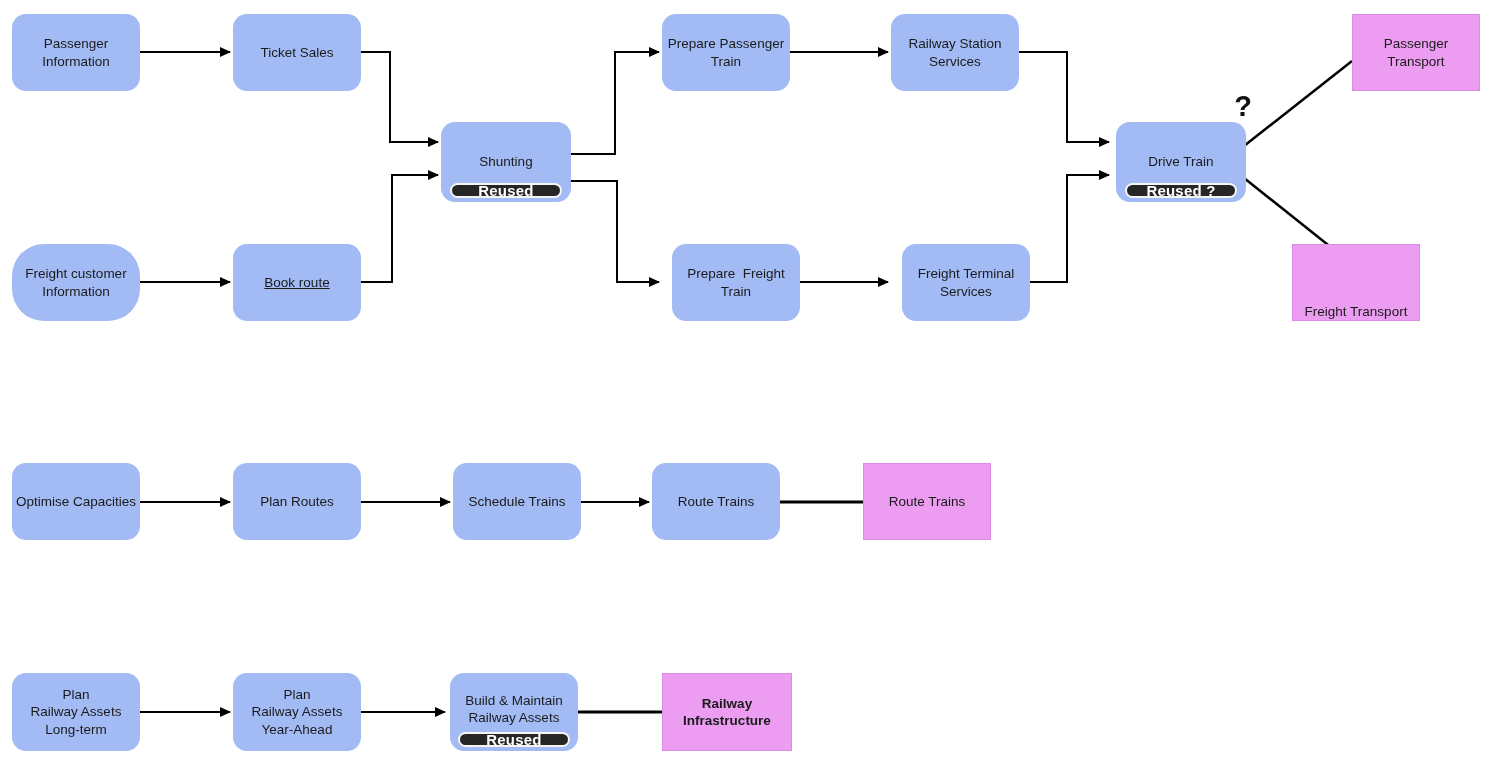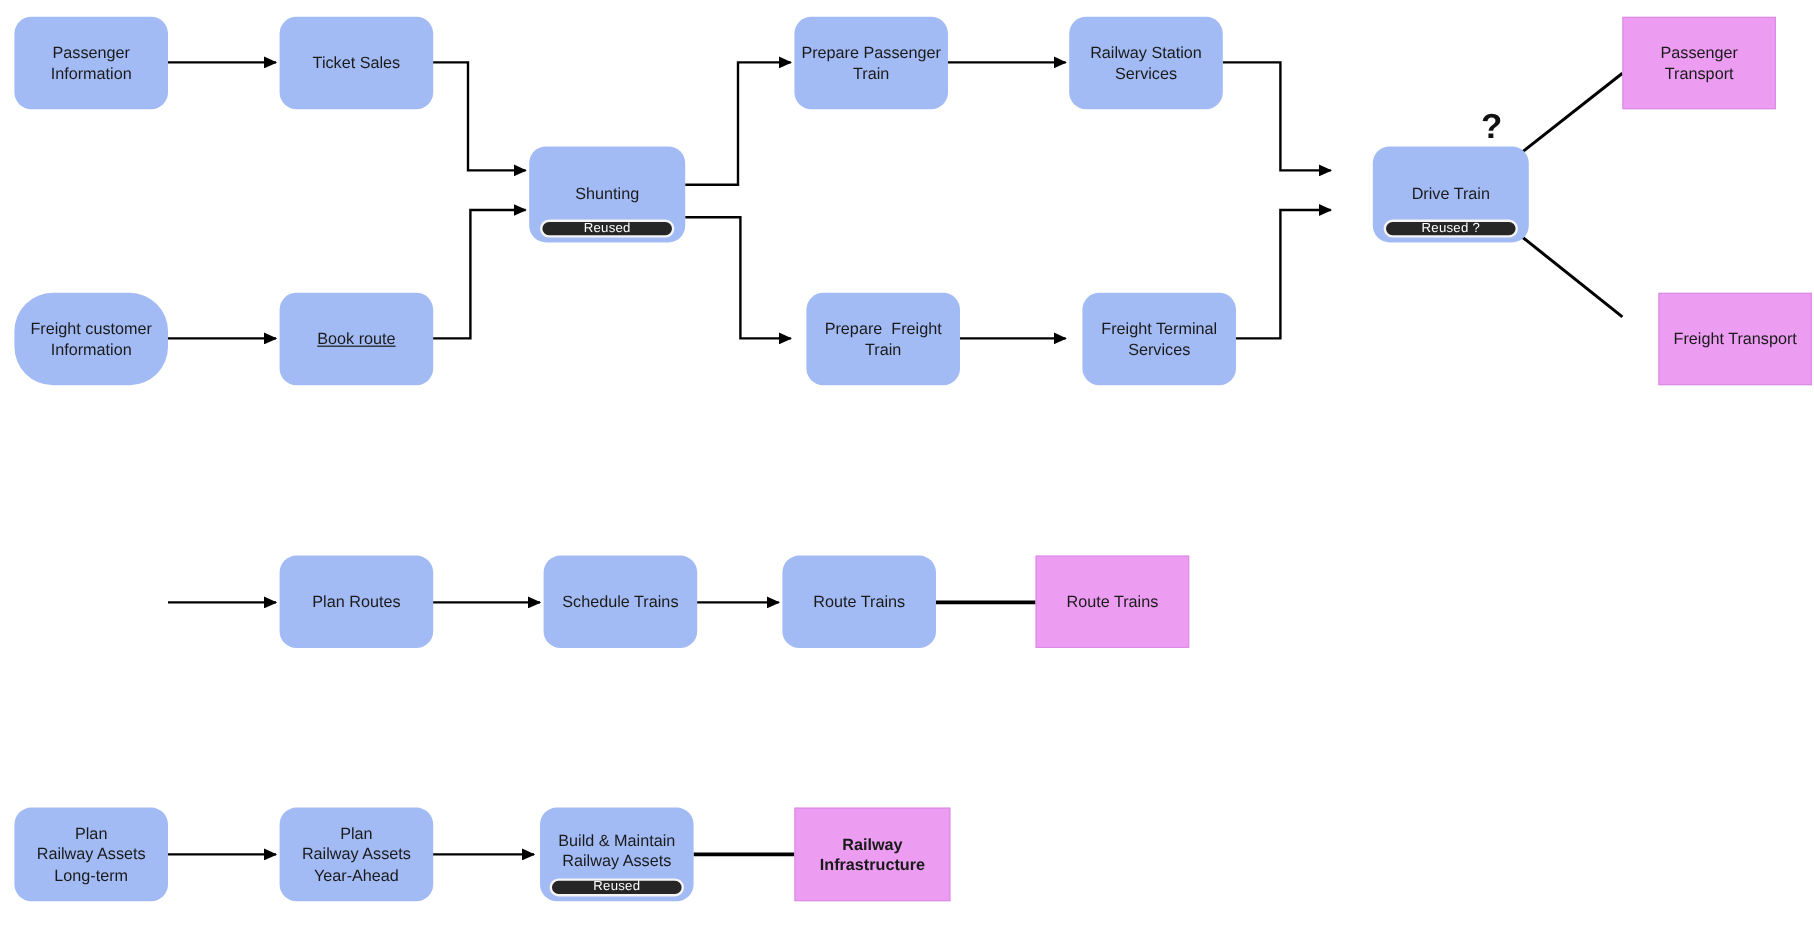--- a/index.html
+++ b/index.html
@@ -30,21 +30,21 @@
   .label{white-space:pre-wrap;}
   .badge{
     position:absolute;
     left:50%;transform:translateX(-50%);
     bottom:4px;
     width:108px;height:11px;
     background:#262626;
     border:2px solid #f4f4f4;
     border-radius:9px;
     color:#ffffff;
-    font-size:11px;font-weight:normal;
+    font-size:15px;font-weight:bold;
     display:flex;align-items:center;justify-content:center;
     letter-spacing:.2px;
   }
   .qmark{
     position:absolute;
     left:1228px;top:88px;
     width:30px;height:36px;
     font-size:29px;font-weight:bold;color:#111;
     display:flex;align-items:center;justify-content:center;
   }
@@ -113,35 +113,38 @@
   </div>
   <div class="node proc" style="left:891px;top:14px;">
     <span class="label">Railway Station
 Services</span>
   </div>
   <div class="node proc" style="left:902px;top:244px;">
     <span class="label">Freight Terminal
 Services</span>
   </div>
 
-  <div class="node proc" style="left:1144px;top:122px;width:130px;height:80px;">
+  <div class="node proc" style="left:1116px;top:122px;width:130px;height:80px;">
     <span class="label">Drive Train</span>
     <span class="badge">Reused ?</span>
   </div>
 
   <div class="qmark">?</div>
 
   <div class="node out" style="left:1352px;top:14px;">
     <span class="label">Passenger
 Transport</span>
   </div>
-  <div class="node out" style="left:1382px;top:244px;">
+  <div class="node out" style="left:1292px;top:244px;align-items:flex-end;">
     <span class="label">Freight Transport</span>
   </div>
 
+  <div class="node proc" style="left:12px;top:463px;">
+    <span class="label">Optimise Capacities</span>
+  </div>
   <div class="node proc" style="left:233px;top:463px;">
     <span class="label">Plan Routes</span>
   </div>
   <div class="node proc" style="left:453px;top:463px;">
     <span class="label">Schedule Trains</span>
   </div>
   <div class="node proc" style="left:652px;top:463px;">
     <span class="label">Route Trains</span>
   </div>
   <div class="node out" style="left:863px;top:463px;">

